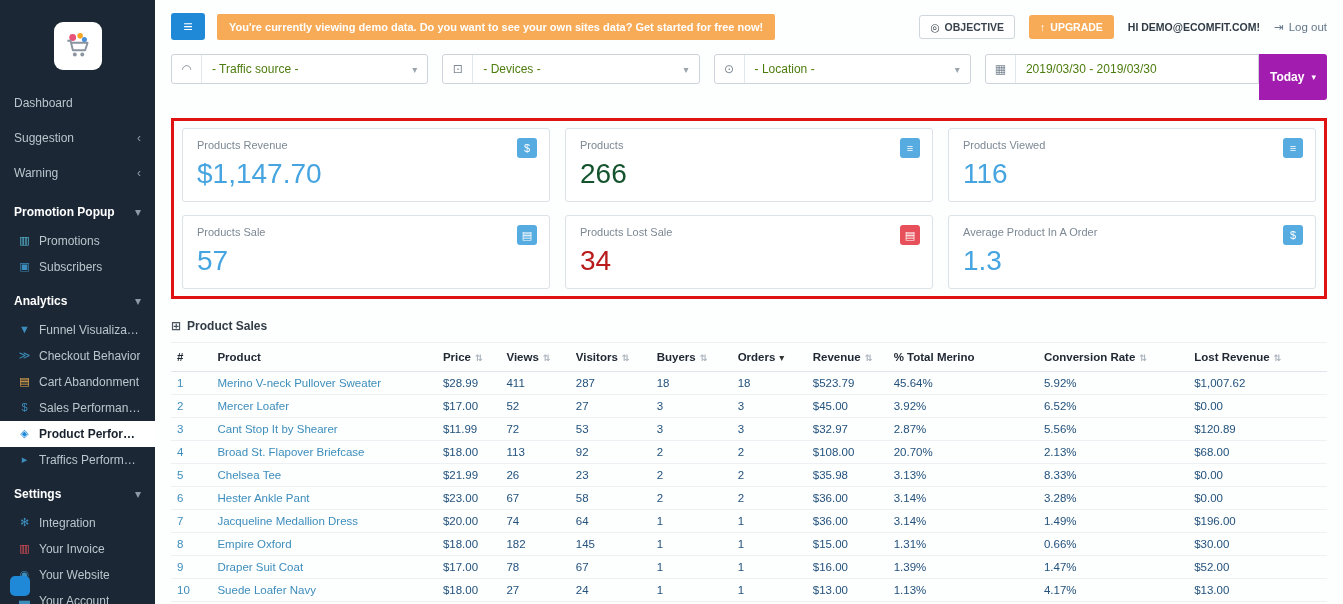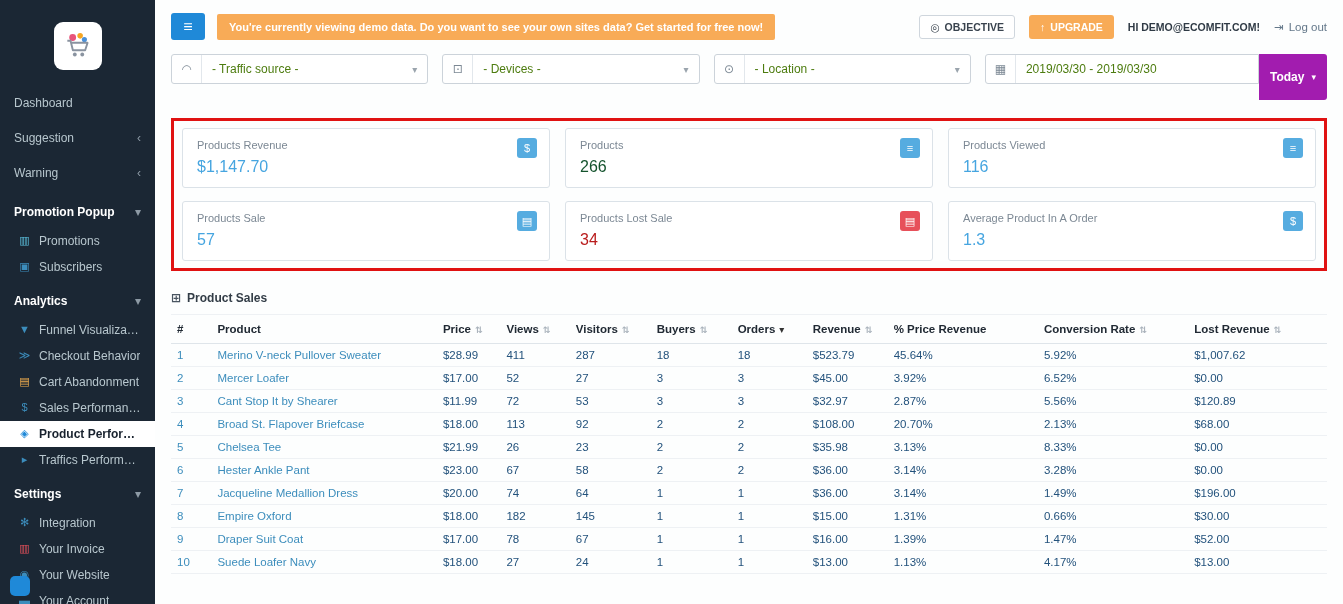--- a/index.html
+++ b/index.html
@@ -45,21 +45,21 @@
   .dategroup { display: flex; flex: 1.34; min-width: 0; }
   .datefilter { flex: 1; border-radius: 3px 0 0 3px; }
   .btn-today { background: #a21caf; color: #fff; border: none; border-radius: 0 3px 3px 0; font-size: 12px; padding: 16px 11px; display: inline-flex; align-items: center; gap: 7px; cursor: pointer; font-family: inherit; font-weight: bold; }
   .btn-today .w-caret { font-size: 9px; }
 
   .annotation { margin: 14px 16px 18px; border: 3px solid #e01212; padding: 7px 8px; }
   .cards { display: grid; grid-template-columns: 1fr 1fr 1fr; gap: 13px 15px; }
   .card { background: #fff; border: 1px solid #dbe2e8; border-radius: 3px; padding: 10px 14px 11px; position: relative; }
   .card-label { font-size: 11px; color: #7c8894; }
   .badge { position: absolute; top: 9px; right: 12px; width: 20px; height: 20px; border-radius: 3px; color: #fff; font-size: 11px; display: flex; align-items: center; justify-content: center; }
-  .card-value { font-size: 16px; margin-top: 7px; }
+  .card-value { font-size: 28px; margin-top: 7px; }
 
   .section-head { display: flex; align-items: center; gap: 6px; margin: 2px 16px 0; font-size: 12px; font-weight: bold; color: #333d47; }
   .section-head .grid-icon { color: #4a5561; font-size: 12px; }
 
   .ptable { margin: 9px 16px 0; width: calc(100% - 32px); border-collapse: collapse; font-size: 11.5px; table-layout: fixed; }
   .ptable th { padding: 8px 6px; text-align: left; color: #212a34; border-bottom: 1px solid #dfe5ea; border-top: 1px solid #eef1f4; font-size: 11.5px; white-space: nowrap; overflow: hidden; cursor: pointer; }
   .ptable th .sort { color: #aab3bc; font-size: 9px; margin-left: 4px; }
   .ptable th .sort.active { color: #333; font-size: 10px; }
   .ptable td { padding: 5px 6px; border-bottom: 1px solid #eef1f4; color: #23527c; white-space: nowrap; overflow: hidden; }
   .ptable td.c-num { color: #3c8dbc; }
@@ -269,21 +269,21 @@
       <thead>
           <tr>
             <th><span>#</span></th>
             <th><span>Product</span></th>
             <th><span>Price</span><span class="sort">⇅</span></th>
             <th><span>Views</span><span class="sort">⇅</span></th>
             <th><span>Visitors</span><span class="sort">⇅</span></th>
             <th><span>Buyers</span><span class="sort">⇅</span></th>
             <th><span>Orders</span><span class="sort active">▾</span></th>
             <th><span>Revenue</span><span class="sort">⇅</span></th>
-            <th><span>% Price Revenue</span></th>
+            <th><span>% Total Merino</span></th>
             <th><span>Conversion Rate</span><span class="sort">⇅</span></th>
             <th><span>Lost Revenue</span><span class="sort">⇅</span></th>
           </tr>
         </thead>
       <tbody>
           <tr>
             <td class="c-num">1</td>
             <td><a>Merino V-neck Pullover Sweater</a></td>
             <td>$28.99</td>
             <td>411</td>

